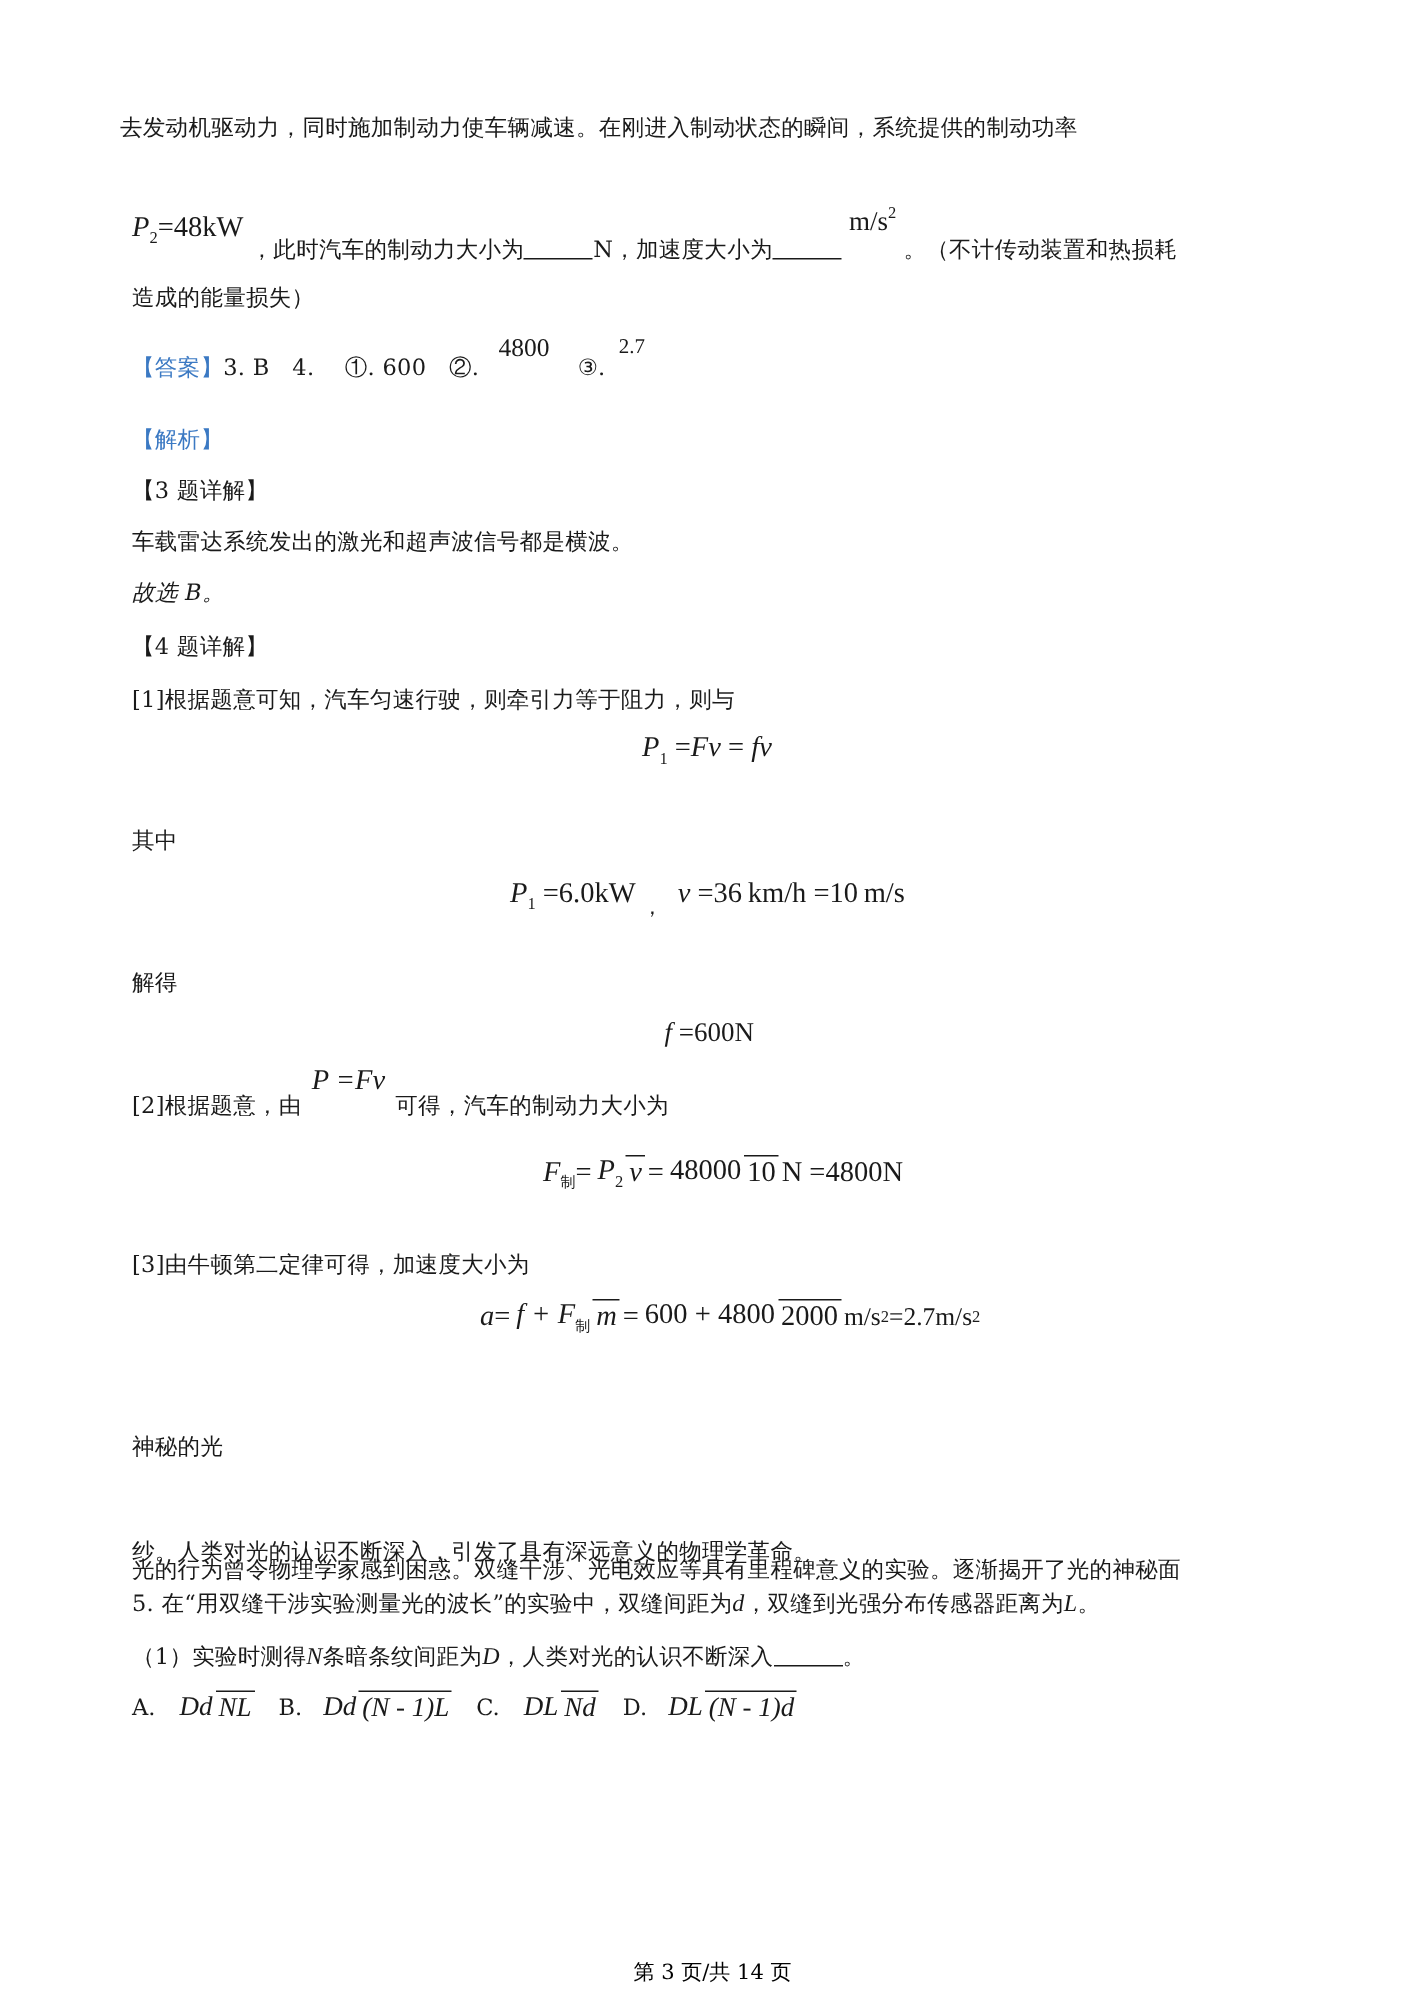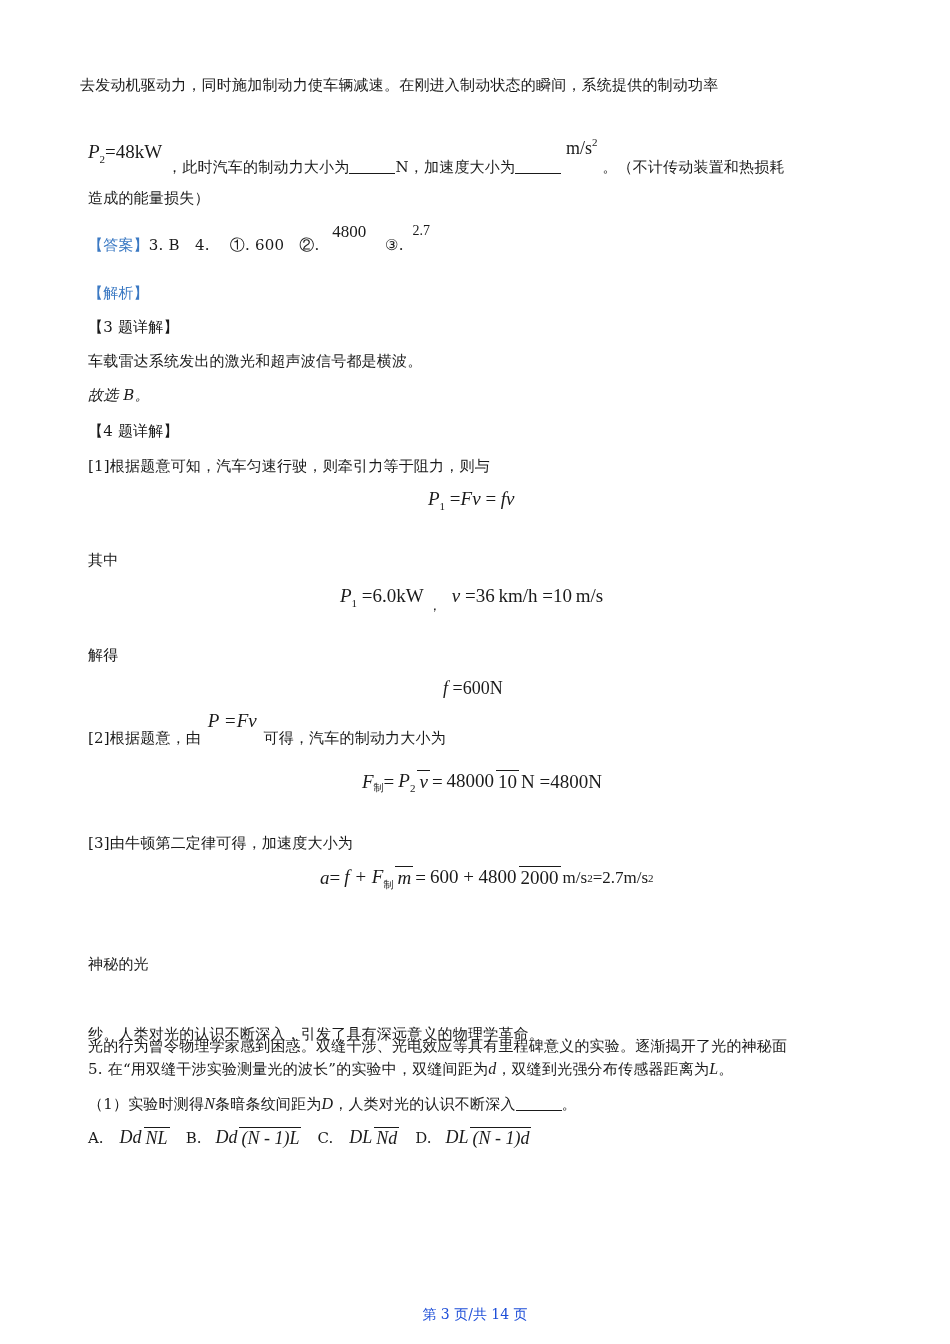--- a/index.html
+++ b/index.html
@@ -14,21 +14,21 @@
   .mathsm { font-family: "Liberation Serif", "DejaVu Serif", serif; font-size: 18px; }
   .it { font-style: italic; }
   .sub { font-size: 11px; vertical-align: -5px; }
   .sup { font-size: 11px; vertical-align: 8px; }
   .blue { color: #3b79c3; }
   .blank { display: inline-block; width: 46px; border-bottom: 1px solid #1a1a1a; height: 14px; vertical-align: -2px; }
   .frac { display: inline-flex; flex-direction: row; align-items: flex-start; vertical-align: middle; margin: 0 2px; }
   .frac .num { padding: 0 2px; line-height: 1.15; }
   .frac .den { padding: 0 2px; border-top: 1px solid #1a1a1a; line-height: 1.2; }
   .optlabel { font-family: "DejaVu Serif", serif; font-size: 15px; }
-  .footer { font-size: 14px; color: #1d4ed8; }
+  .footer { font-size: 14px; color: #000000; }
 </style>
 </head>
 <body>
 
 <div class="abs cn" style="left:80px; top:76px;">去发动机驱动力，同时施加制动力使车辆减速。在刚进入制动状态的瞬间，系统提供的制动功率</div>
 
 <div class="abs" style="left:88px; top:140px;text-align:center;">
   <span class="math it">P</span><span class="sub math" style="font-size:11px;">2</span><span class="math">=48kW</span>
   <span class="cn" style="position:relative; top:14px;">，此时汽车的制动力大小为</span><span class="blank" style="position:relative; top:14px;"></span><span class="cn" style="position:relative; top:14px;">N，加速度大小为</span><span class="blank" style="position:relative; top:14px;"></span>
   <span class="mathsm" style="position:relative; top:-4px;">m/s</span><span class="sup mathsm" style="font-size:11px; position:relative; top:-4px;">2</span>

